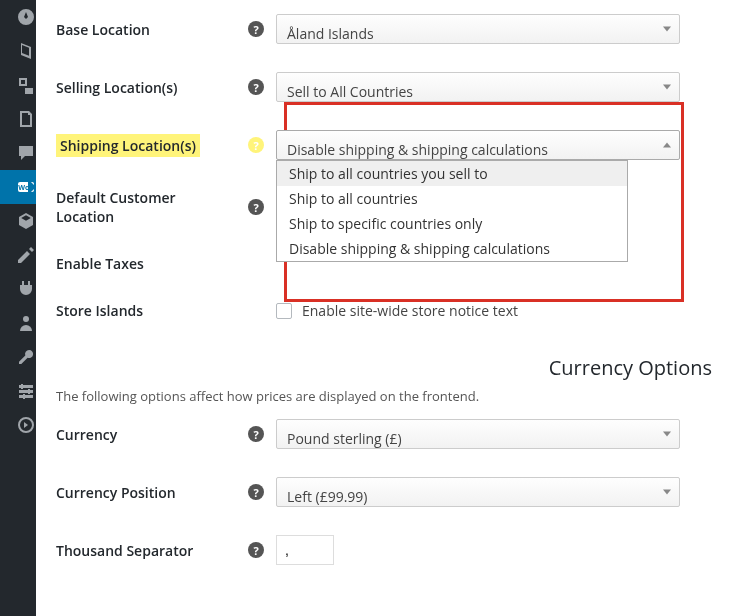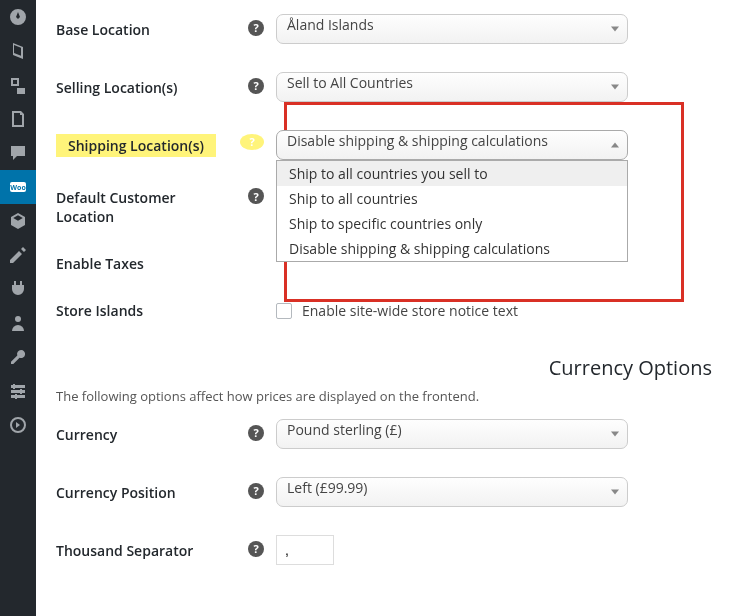--- a/index.html
+++ b/index.html
@@ -18,21 +18,21 @@
       background: #23282d;
       display: flex;
       flex-direction: column;
       flex-shrink: 0;
     }
     .sidebar-item {
       width: 36px;
       height: 34px;
       display: flex;
       align-items: center;
-      justify-content: center;
+      justify-content: flex-end;
       color: #a0a5aa;
       cursor: pointer;
       position: relative;
     }
     .sidebar-item.active {
       background: #0073aa;
       color: #fff;
     }
     .sidebar-item.active::after {
       content: '';
@@ -54,53 +54,53 @@
     .form-row {
       display: flex;
       align-items: center;
       padding: 14px 0;
     }
     .form-label {
       width: 220px;
       font-weight: 600;
       color: #23282d;
       display: flex;
-      align-items: flex-start;
+      align-items: center;
       gap: 16px;
     }
     .form-label.highlighted span {
       background: #fff47a;
-      padding: 2px 12px;
+      padding: 2px 4px;
     }
     .help {
       width: 16px;
       height: 16px;
       border-radius: 50%;
       background: #555;
       color: #fff;
       font-size: 11px;
       font-weight: bold;
       display: inline-flex;
       align-items: center;
       justify-content: center;
       margin-left: auto;
       margin-right: 12px;
     }
     .field-wrap {
       flex: 1;
       position: relative;
     }
     .select-box {
-      width: 352px;
+      width: 404px;
       height: 30px;
       border: 1px solid #ccc;
-      border-radius: 7px;
+      border-radius: 2px;
       background: linear-gradient(#fefefe, #f2f2f2);
       display: flex;
-      align-items: flex-start;
+      align-items: flex-end;
       padding: 0 26px 0 10px;
       color: #444;
       cursor: pointer;
       position: relative;
     }
     .select-caret {
       position: absolute;
       right: 8px;
       top: 50%;
       transform: translateY(-50%);

